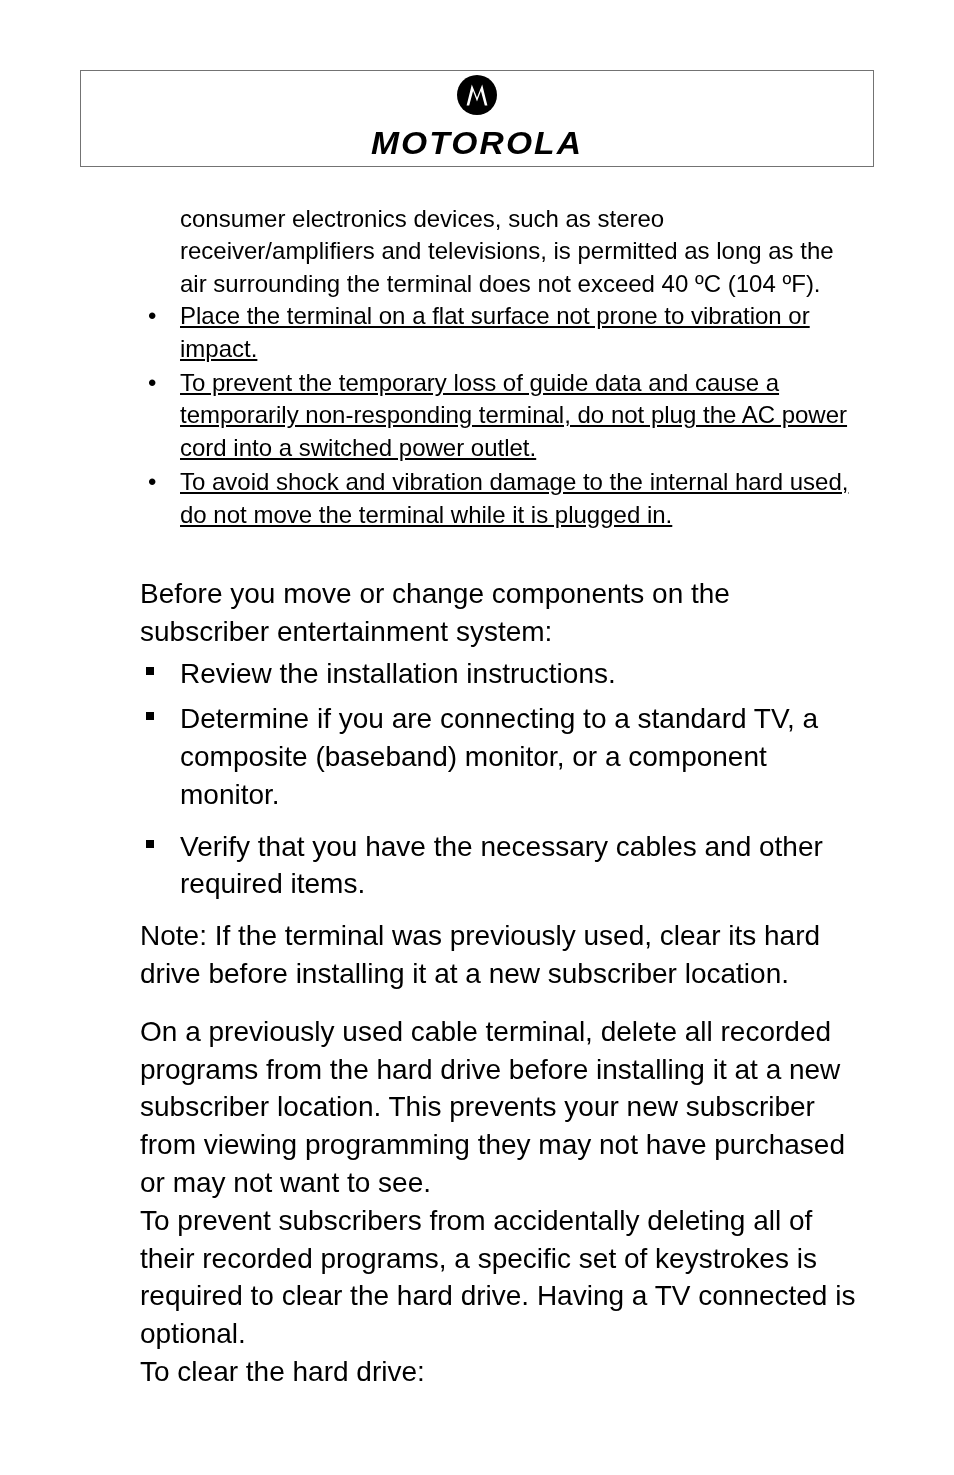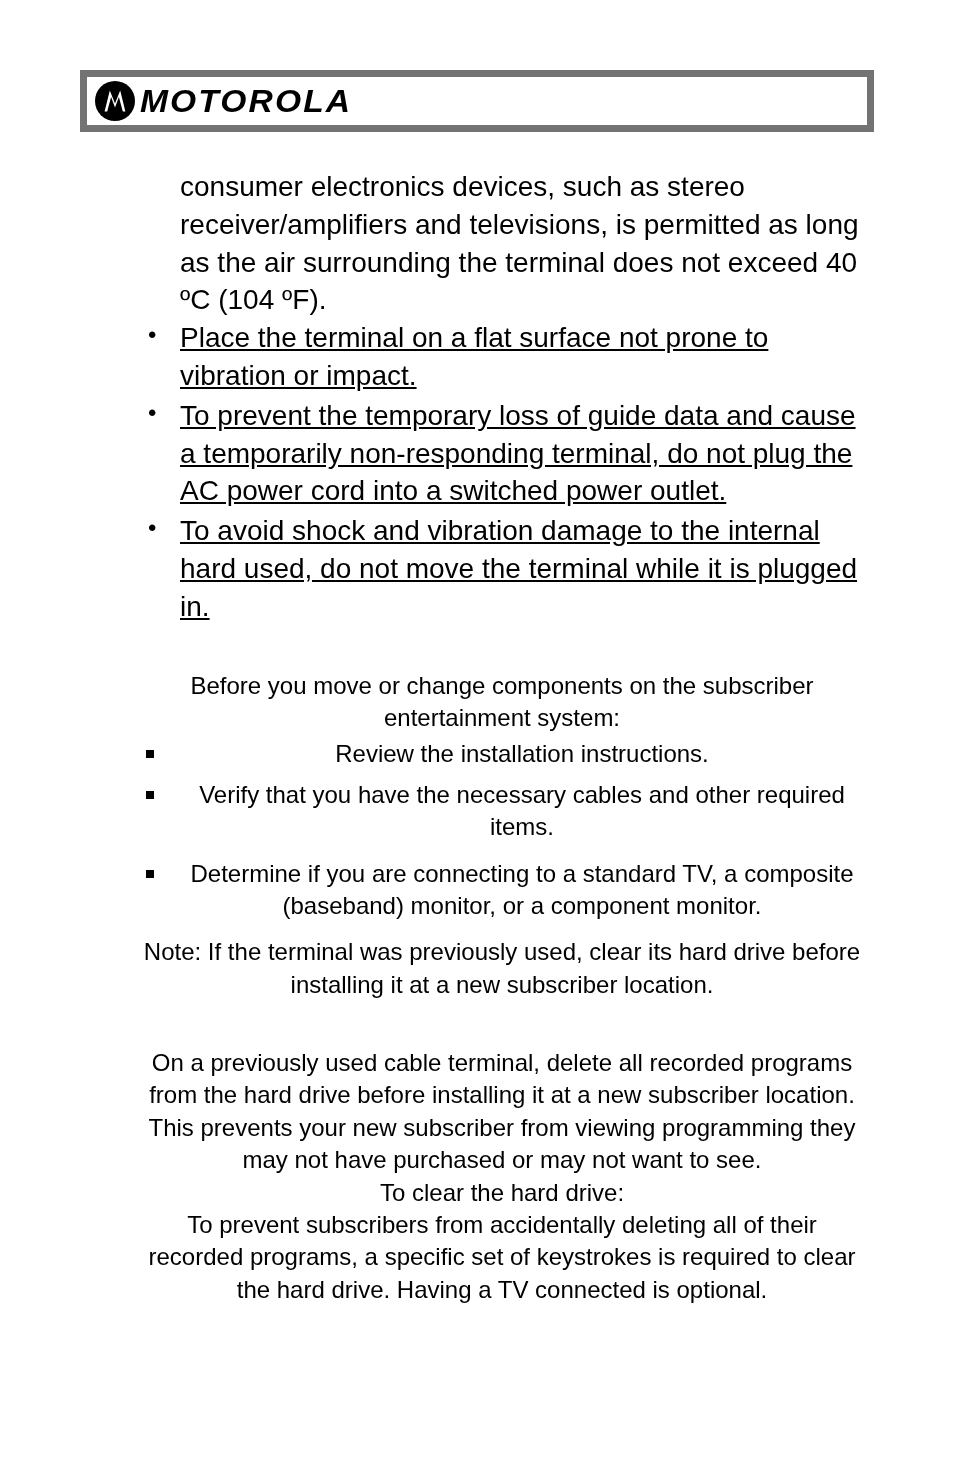--- a/index.html
+++ b/index.html
@@ -1,59 +1,60 @@
 <!DOCTYPE html>
 <html><head>
 <meta charset="utf-8">
 <style>
   * { box-sizing: border-box; margin: 0; padding: 0; }
   html, body { width: 954px; background: #fff; font-family: Arial, Helvetica, sans-serif; color: #000; }
   .page { width: 954px; padding: 70px 80px 40px 80px; }
   .header-box {
-    border: 7px solid #737373;
+    border: 1px solid #737373;
     padding: 4px 8px 4px 8px;
     margin-bottom: 36px;
     display: flex;
     align-items: center;
     gap: 10px;
+    flex-direction: column;
   }
   .logo-circle {
     width: 40px; height: 40px;
     border-radius: 50%;
     background: #000;
     display: flex;
     align-items: center;
     justify-content: center;
     flex: 0 0 40px;
   }
   .logo-circle svg { width: 26px; height: 26px; }
   .brand {
     font-family: Arial, Helvetica, sans-serif;
     font-weight: 900;
     font-style: italic;
     font-size: 32px;
     letter-spacing: 2px;
     transform: scaleX(1.05);
   }
-  .content { padding-left: 60px; padding-right: 10px; font-size: 28px; line-height: 1.35; }
+  .content { padding-left: 60px; padding-right: 10px; font-size: 24px; line-height: 1.35; }
   .continuation { margin-left: 40px; margin-bottom: 0; }
   ul.bullets { list-style: none; margin: 0 0 0 0; }
   ul.bullets > li { position: relative; padding-left: 40px; margin-bottom: 2px; text-decoration: underline; }
   ul.bullets > li::before {
     content: "•"; position: absolute; left: 8px; top: 0; font-size: 24px;
   }
   ul.squares { list-style: none; margin: 0; }
   ul.squares > li { position: relative; padding-left: 40px; margin-bottom: 14px; }
   ul.squares > li::before {
     content: ""; position: absolute; left: 6px; top: 12px;
     width: 8px; height: 8px; background: #000;
   }
   .para { margin-top: 44px; margin-bottom: 4px; }
-  .para2 { margin-top: 8px; margin-bottom: 46px; }
-  .content-wide { padding-left: 0; padding-right: 10px; font-size: 24px; line-height: 1.35; text-align: center; }
+  .para2 { margin-top: 8px; margin-bottom: 20px; }
+  .content-wide { padding-left: 0; padding-right: 10px; font-size: 28px; line-height: 1.35; }
   .italic { }
 </style>
 </head>
 <body>
 
 <div class="page">
 
   <div class="header-box">
     <span class="logo-circle">
       <svg viewBox="0 0 100 100">
@@ -71,24 +72,24 @@
       <li><span>To prevent the temporary loss of guide data and cause a temporarily non-responding terminal, do not plug the AC power cord into a switched power outlet.</span></li>
       <li><span>To avoid shock and vibration damage to the internal hard used, do not move the terminal while it is plugged in.</span></li>
     </ul>
   </div>
 
   <div class="content-wide" style="padding-left:60px;">
     <p class="para">Before you move or change components on the subscriber entertainment system:</p>
 
     <ul class="squares">
       <li style="margin-bottom:8px;"><span>Review the installation instructions.</span></li>
+      <li><span>Determine if you are connecting to a standard TV, a composite (baseband) monitor, or a component monitor.</span></li>
       <li><span>Verify that you have the necessary cables and other required items.</span></li>
-      <li><span>Determine if you are connecting to a standard TV, a composite (baseband) monitor, or a component monitor.</span></li>
     </ul>
 
     <p class="para2">Note: If the terminal was previously used, clear its hard drive before installing it at a new subscriber location.</p>
 
     <p class="italic">On a previously used cable terminal, delete all recorded programs from the hard drive before installing it at a new subscriber location. This prevents your new subscriber from viewing programming they may not have purchased or may not want to see.</p>
+    <p>To prevent subscribers from accidentally deleting all of their recorded programs, a specific set of keystrokes is required to clear the hard drive. Having a TV connected is optional.</p>
     <p>To clear the hard drive:</p>
-    <p>To prevent subscribers from accidentally deleting all of their recorded programs, a specific set of keystrokes is required to clear the hard drive. Having a TV connected is optional.</p>
   </div>
 
 </div>
 
 </body></html>

